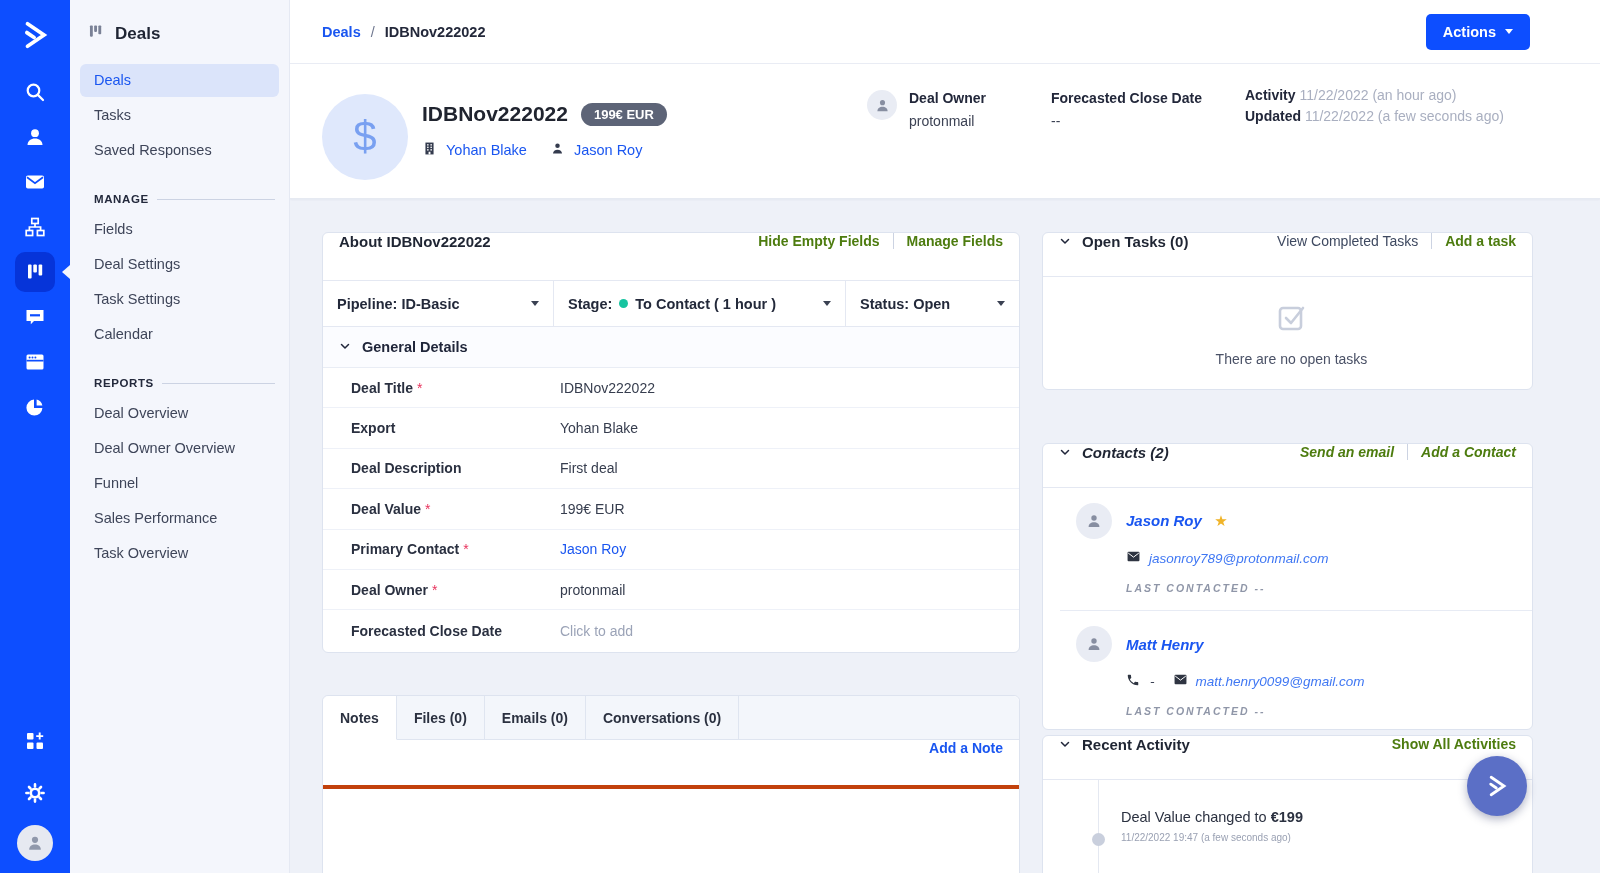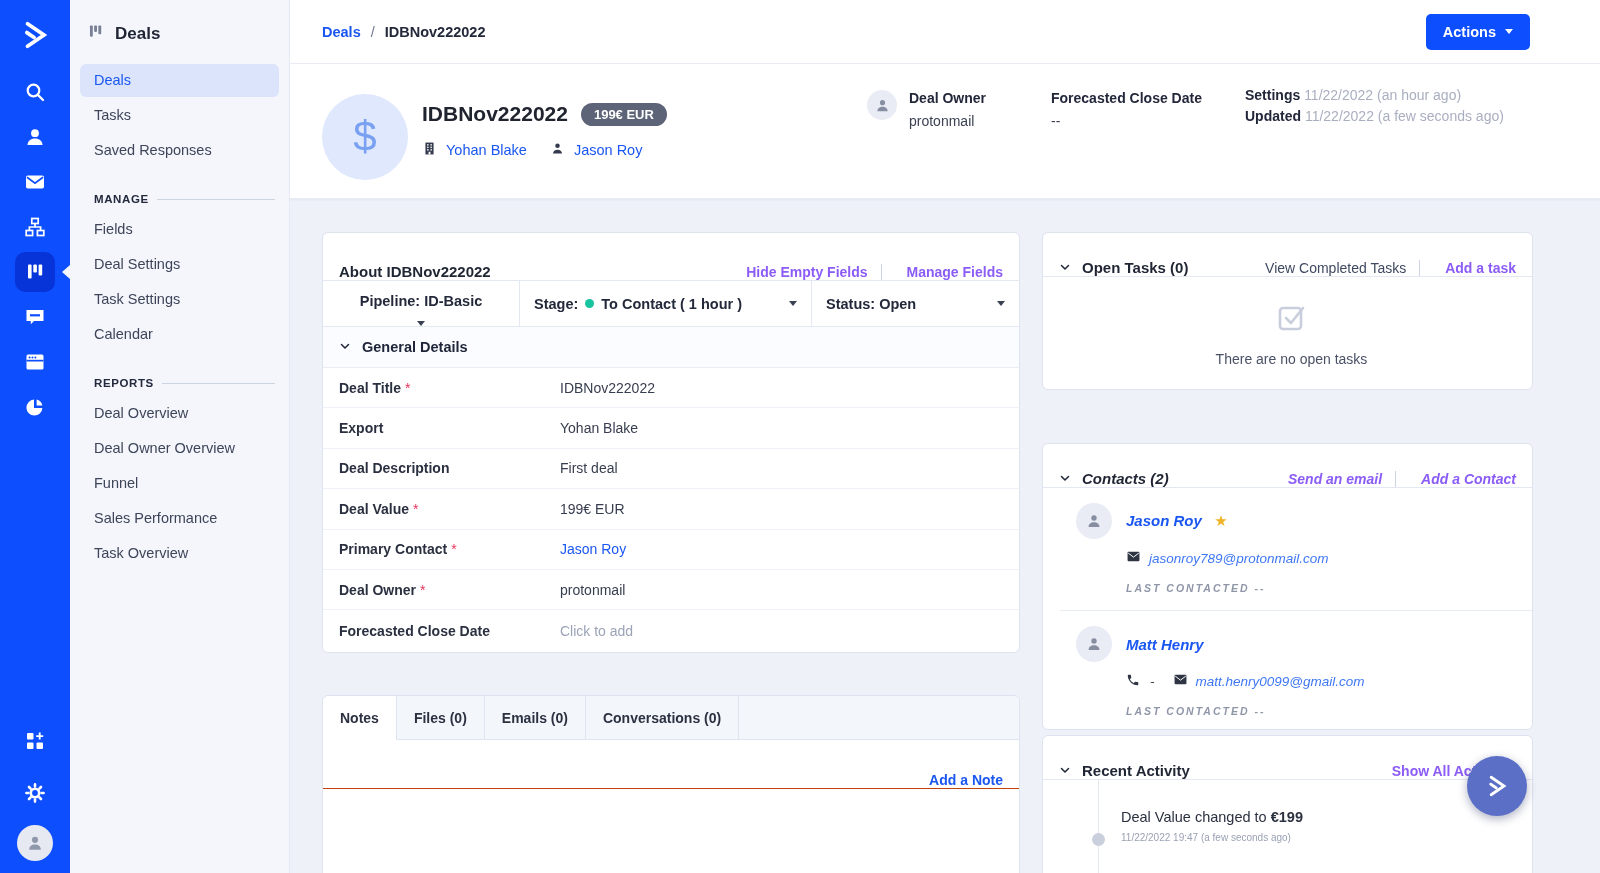--- a/index.html
+++ b/index.html
@@ -77,59 +77,59 @@
 
   
   .content { position:absolute; left:0; top:199px; width:1310px; height:674px; }
   .card { position:absolute; background:#fff; border:1px solid #dde3ef; border-radius:6px; }
   .card-about    { left:32px;  top:33px;  width:698px; height:421px; }
   .card-notes    { left:32px;  top:496px; width:698px; height:235px; }
   .card-tasks    { left:752px; top:33px;  width:491px; height:158px; }
   .card-contacts { left:752px; top:244px; width:491px; height:287px;font-style:italic; }
   .card-activity { left:752px; top:536px; width:491px; height:175px; }
 
-  .card-head { height:44px; display:flex; align-items:flex-end; justify-content:space-between;
+  .card-head { height:44px; display:flex; align-items:flex-start; justify-content:space-between;
                padding:0 16px; border-bottom:1px solid #e4e8f2; }
   .card-head.tall { height:48px; }
   .c-title { font-size:15px; font-weight:700; color:#1f2533; display:flex; align-items:center; gap:11px; }
   .links { display:flex; align-items:center; gap:13px; font-size:14px; font-weight:700; }
-  .links .blue { color:#8b5cf6; cursor:pointer;margin-left:12px; }
+  .links .blue { color:#4d7c0f; cursor:pointer; }
   .links .muted { color:#3e4960; font-weight:400; cursor:pointer; }
   .v-div { width:1px; height:16px; background:#ccd3e2; }
 
   
   .dropdown-row { display:flex; height:46px; border-bottom:1px solid #e4e8f2; }
   .dd { display:flex; align-items:center; padding:0 14px; font-size:14.5px; font-weight:700;
         color:#23293a; border-right:1px solid #e4e8f2; cursor:pointer; }
   .dd .dd-text { flex:1; display:flex; align-items:center; }
-  .dd.pipeline { width:197px;flex-direction:column; } .dd.stage { width:292px; } .dd.status { flex:1; border-right:none; }
+  .dd.pipeline { width:231px; } .dd.stage { width:292px; } .dd.status { flex:1; border-right:none; }
   .dot { width:9px; height:9px; border-radius:50%; background:#17c4a0; display:inline-block;
          margin:0 7px 0 7px; }
   .section-row { height:41px; display:flex; align-items:center; gap:11px; padding:0 16px;
                  border-bottom:1px solid #e9edf5; font-size:14.5px; font-weight:700; color:#20263a;
                  background:#fbfcff; cursor:pointer; }
   .field-row { display:flex; align-items:center; height:40.4px; border-bottom:1px solid #eef1f8;
                font-size:14px; }
   .field-row:last-child { border-bottom:none; }
-  .field-label { width:237px; padding-left:16px; font-weight:700; color:#2a3040; flex:none; }
+  .field-label { width:237px; padding-left:28px; font-weight:700; color:#2a3040; flex:none; }
   .req { color:#e8325c; margin-left:4px; font-weight:400; }
   .field-value { color:#363d4e; }
   .field-value.link { color:#1a56f0; cursor:pointer; }
   .field-value.placeholder { color:#9ba3b7; }
 
   
   .card-notes { border-radius:6px 6px 0 0; }
   .tab-strip { display:flex; height:44px; background:#f3f6fb; border-bottom:1px solid #dfe5f0;
                border-radius:6px 6px 0 0; }
   .tab { padding:0 17px; line-height:44px; font-size:14px; font-weight:700; color:#2b3140;
          border-right:1px solid #dfe5f0; cursor:pointer; }
   .tab.active { background:#fff; margin-bottom:-1px; border-bottom:1px solid #fff;
                 border-radius:6px 0 0 0; }
-  .addnote-row { height:49px; display:flex; align-items:flex-end; justify-content:flex-end;
-                 padding:0 16px; border-bottom:1px solid #c2410c; }
+  .addnote-row { height:49px; display:flex; align-items:flex-start; justify-content:flex-end;
+                 padding:0 16px; border-bottom:4px solid #c2410c; }
   .addnote-row .blue { color:#1a56f0; font-weight:700; font-size:14px; cursor:pointer; }
 
   
   .tasks-body { height:112px; display:flex; flex-direction:column; align-items:center;
                 justify-content:center; gap:12px;margin-left:8px; }
   .empty-text { font-size:14px; color:#4a5166; }
 
   
   .contact { padding:15px 16px 13px 16px; border-bottom:1px solid #e7ebf4;margin-left:17px; }
   .contact:last-child { border-bottom:none; }
@@ -350,21 +350,21 @@
         <div class="block-value">protonmail</div>
       </div>
     </div>
 
     <div class="forecast-block">
       <div class="block-label">Forecasted Close Date</div>
       <div class="block-value">--</div>
     </div>
 
     <div class="meta-block">
-      <div><b>Settings</b>
+      <div><b>Activity</b>
         <span class="meta-val">11/22/2022 (an hour ago)</span></div>
       <div><b>Updated</b>
         <span class="meta-val">11/22/2022 (a few seconds ago)</span></div>
     </div>
   </div>
 
   <div class="content">
 
     <section class="card card-about">
       <div class="card-head tall">

